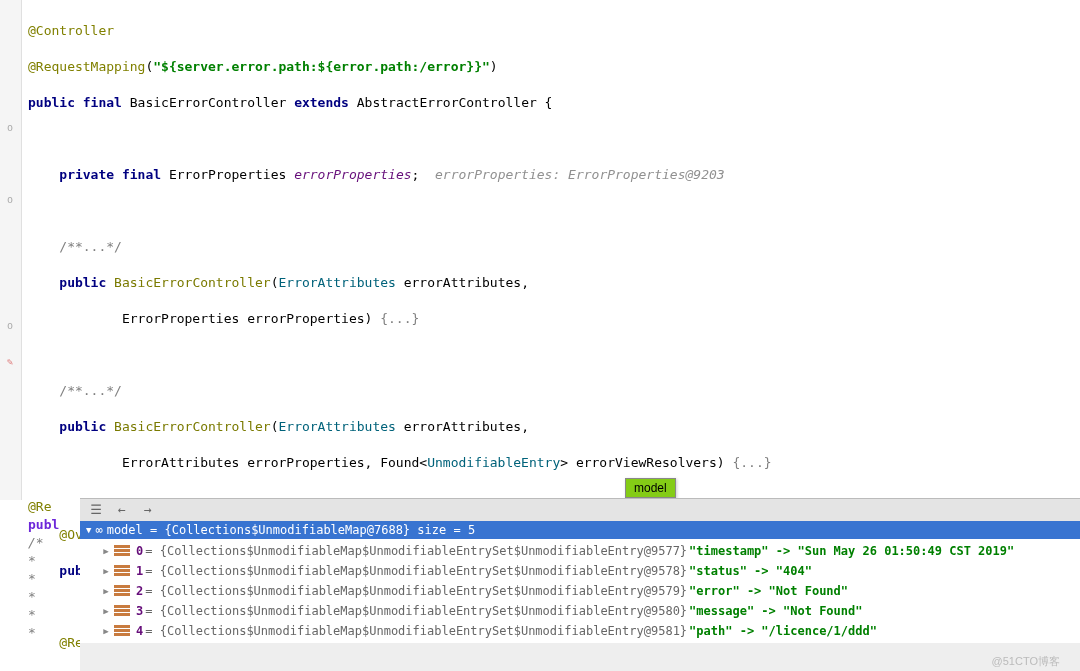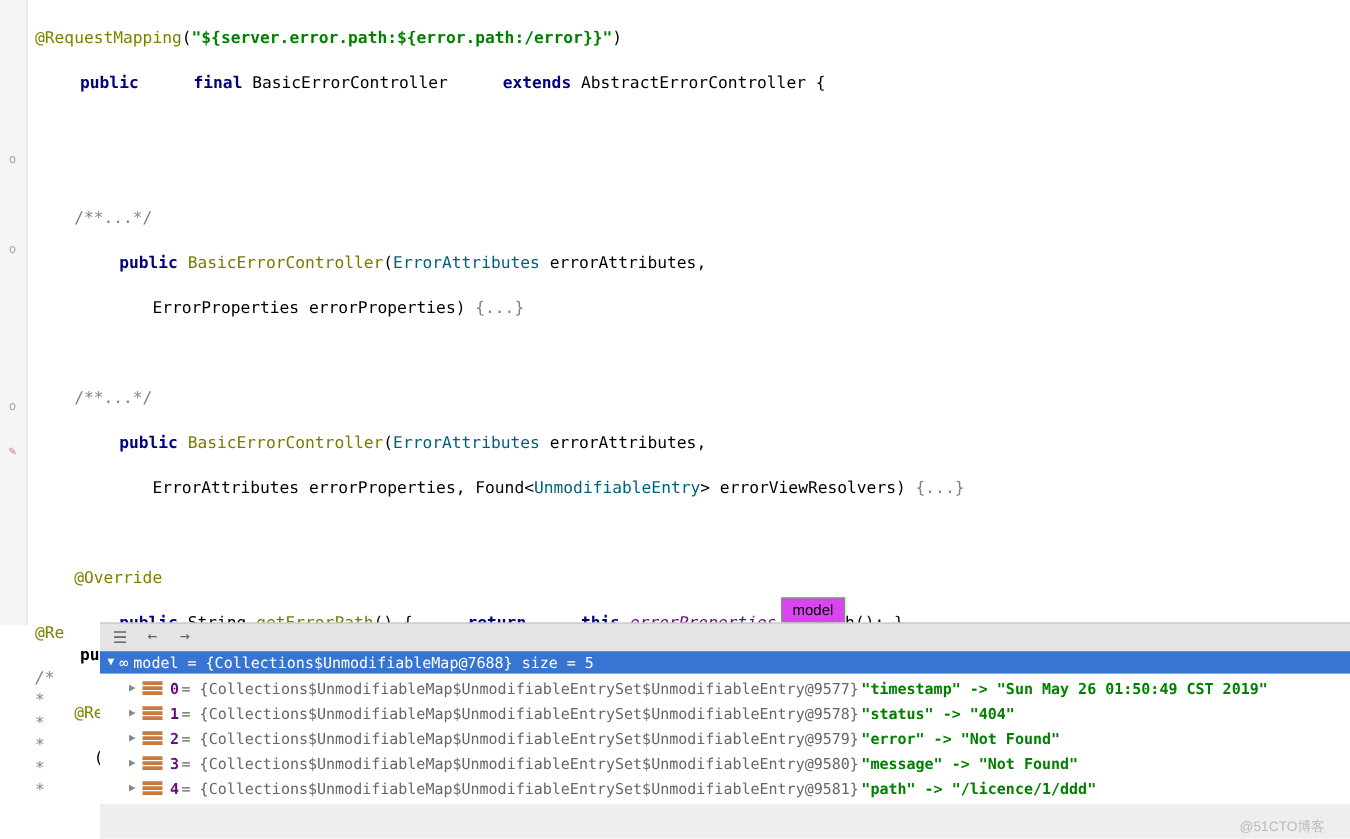--- a/index.html
+++ b/index.html
@@ -31,34 +31,34 @@
       text-align: center;
     }
     .code-editor {
       padding: 4px 0 0 28px;
       line-height: 18px;
       white-space: pre;
       color: #000;
       position: relative;
     }
     .line { height: 18px; display: block; }
-    .kw { color: #000080; font-weight: bold; margin-left: 36px; }
+    .kw { color: #000080; font-weight: bold; }
     .anno { color: #808000; }
     .str { color: #008000; font-weight: bold; }
     .method { color: #00627a; }
     .method-decl { color: #7a7a00; }
     .const { color: #660e7a; font-style: italic; }
     .comment { color: #808080; font-style: italic; }
     .hint { color: #909090; font-style: italic; }
     .fold { color: #808080; }
     .tooltip {
       position: absolute;
       left: 625px;
       top: 478px;
-      background: #d946ef;
+      background: #84cc16;
       border: 1px solid #888;
       padding: 2px 8px;
       font-family: sans-serif;
       font-size: 12px;
       box-shadow: 1px 1px 3px rgba(0,0,0,0.2);
     }
     .debugger {
       position: absolute;
       left: 80px;
       right: 0;
@@ -72,21 +72,21 @@
     .debugger-cut {
       position: absolute;
       left: 22px;
       top: 498px;
       width: 58px;
       line-height: 18px;
       padding-left: 6px;
       color: #000;
     }
     .debugger-cut .anno { color: #808000; }
-    .debugger-cut .kw { color: #000000; font-weight: bold; }
+    .debugger-cut .kw { color: #6d28d9; font-weight: bold; }
     .debugger-toolbar {
       height: 22px;
       display: flex;
       align-items: center;
       gap: 10px;
       padding: 0 8px;
       background: #e4e4e4;
     }
     .toolbar-icon {
       width: 16px;
@@ -154,23 +154,25 @@
 <body>
 
 <div class="gutter">
   <div class="gutter-mark" style="top:122px">o</div>
   <div class="gutter-mark" style="top:194px">o</div>
   <div class="gutter-mark" style="top:320px">o</div>
   <div class="gutter-mark" style="top:356px;color:#d77">✎</div>
 </div>
 
 <div class="code-editor">
+<span class="line"><span class="anno">@Controller</span></span>
 <span class="line"><span class="anno">@RequestMapping</span>(<span class="str">"${server.error.path:${error.path:/error}}"</span>)</span>
 <span class="line"><span class="kw">public</span> <span class="kw">final</span> <span>BasicErrorController</span> <span class="kw">extends</span> <span>AbstractErrorController</span> {</span>
 <span class="line"></span>
+<span class="line">    <span class="kw">private</span> <span class="kw">final</span> <span>ErrorProperties</span> <span class="const">errorProperties</span>;  <span class="hint">errorProperties: ErrorProperties@9203</span></span>
 <span class="line"></span>
 <span class="line">    <span class="fold">/**...*/</span></span>
 <span class="line">    <span class="kw">public</span> <span class="method-decl">BasicErrorController</span>(<span class="method">ErrorAttributes</span> <span>errorAttributes</span>,</span>
 <span class="line">            <span>ErrorProperties errorProperties)</span> <span class="fold">{...}</span></span>
 <span class="line"></span>
 <span class="line">    <span class="fold">/**...*/</span></span>
 <span class="line">    <span class="kw">public</span> <span class="method-decl">BasicErrorController</span>(<span class="method">ErrorAttributes</span> <span>errorAttributes</span>,</span>
 <span class="line">            <span>ErrorAttributes errorProperties,</span> <span>Found</span>&lt;<span class="method">UnmodifiableEntry</span><span>&gt; errorViewResolvers)</span> <span class="fold">{...}</span></span>
 <span class="line"></span>
 <span class="line">    <span class="anno">@Override</span></span>

